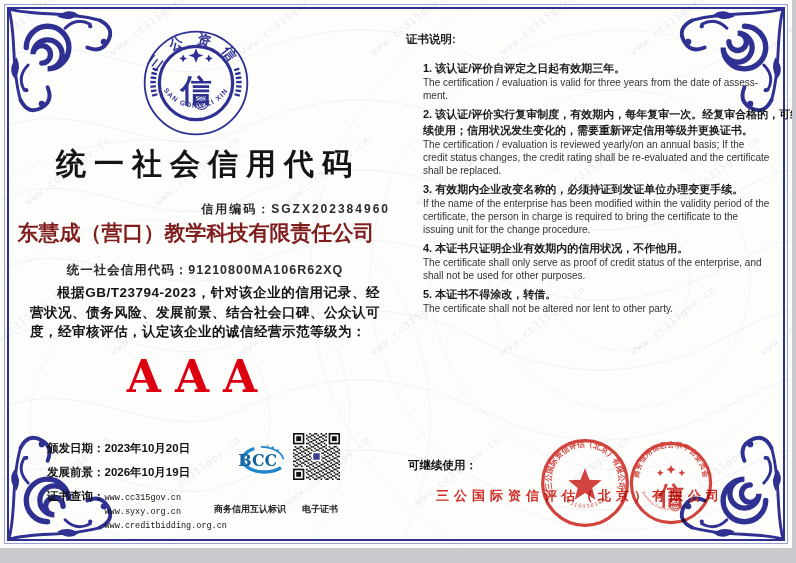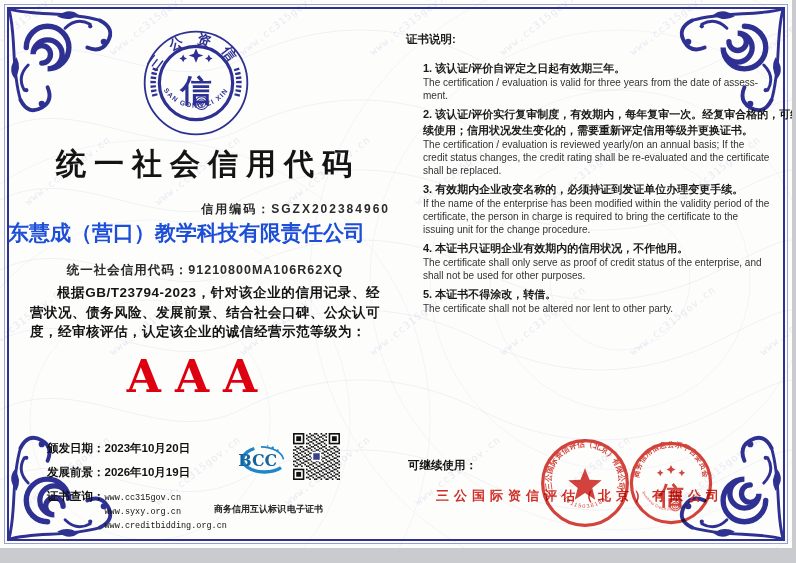--- a/index.html
+++ b/index.html
@@ -13,32 +13,32 @@
   .frame-inner{position:absolute;inset:7px;border:2.5px solid #2e3192;pointer-events:none;}
   .corner{position:absolute;width:126px;height:126px;}
   .tl{left:3px;top:3px;}
   .tr{right:3px;top:3px;transform:rotate(90deg);}
   .br{right:3px;bottom:3px;transform:rotate(180deg);}
   .bl{left:3px;bottom:3px;transform:rotate(270deg);}
   .abs{position:absolute;}
   .logo{left:141px;top:28px;width:110px;height:110px;}
   .title{left:18px;top:146px;width:372px;text-align:center;font-family:"DejaVu Serif",serif;font-weight:700;font-size:30px;line-height:36px;letter-spacing:8px;text-indent:8px;color:#141414;}
   .code-line{left:20px;top:201px;width:370px;text-align:right;font-size:12px;font-weight:600;letter-spacing:2px;color:#2b2b2b;}
-  .company{left:8px;top:219px;width:392px;text-align:left;font-size:21px;font-weight:700;color:#1d4ed8;}
+  .company{left:0;top:219px;width:392px;text-align:center;font-size:21px;font-weight:700;color:#7f1d1d;}
   .uscc{left:20px;top:262px;width:370px;text-align:center;font-size:12.5px;font-weight:700;letter-spacing:1px;color:#2b2b2b;}
   .paragraph{left:30px;top:283px;width:350px;font-size:13.5px;line-height:19.5px;font-weight:600;text-indent:2em;text-align:justify;letter-spacing:.5px;color:#141414;}
   .rating{left:18px;top:352px;width:348px;text-align:center;font-family:"DejaVu Serif",serif;font-weight:700;font-size:44px;line-height:50px;letter-spacing:14px;text-indent:14px;color:#dd0010;}
   .meta-row{position:absolute;left:47px;font-size:11.5px;font-weight:600;color:#111;}
   .issue{top:441px;}
   .valid{top:465px;}
   .query{top:489px;display:flex;align-items:flex-start;}
   .urls{font-family:"Liberation Mono",monospace;font-size:8.5px;line-height:14px;font-weight:400;color:#111;padding-top:2px;}
   .bcc{left:226px;top:442px;width:60px;height:38px;}
   .qr{left:293px;top:433px;width:47px;height:47px;}
-  .marks{left:214px;top:503px;display:flex;gap:1px;font-size:9px;font-weight:600;color:#222;white-space:nowrap;}
+  .marks{left:214px;top:503px;display:flex;gap:16px;font-size:9px;font-weight:600;color:#222;white-space:nowrap;}
   .instr-title{left:406px;top:32px;font-size:11.5px;font-weight:600;color:#1a1a1a;}
   .items{left:423px;top:60px;width:384px;}
   .item{margin-bottom:4px;}
   .zh{font-size:11px;line-height:16px;font-weight:600;color:#1a1a1a;}
   .en{font-family:Liberation Sans, sans-serif;font-size:10px;line-height:13px;color:#333;white-space:pre-line;}
   .issuer-label{left:408px;top:458px;font-size:11.5px;font-weight:600;color:#111;}
   .issuer-platform{left:455px;top:455px;width:330px;text-align:center;font-size:13px;font-weight:600;letter-spacing:4px;color:#cf2e26;}
   .issuer-company{left:420px;top:487px;width:320px;text-align:center;font-size:13px;font-weight:600;letter-spacing:5px;color:#cf2e26;}
   .seal{mix-blend-mode:multiply;opacity:.9;}
   .seal1{left:539px;top:437px;width:92px;height:92px;}

